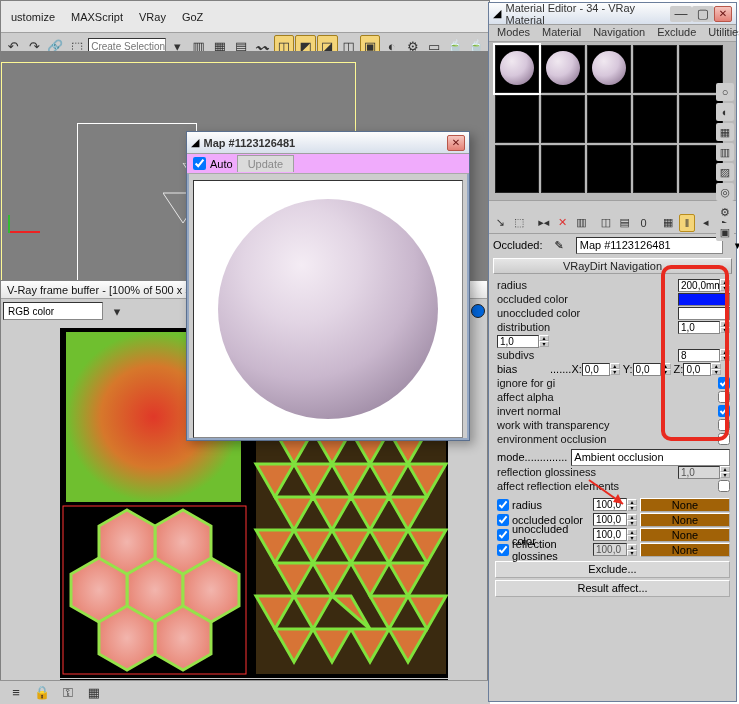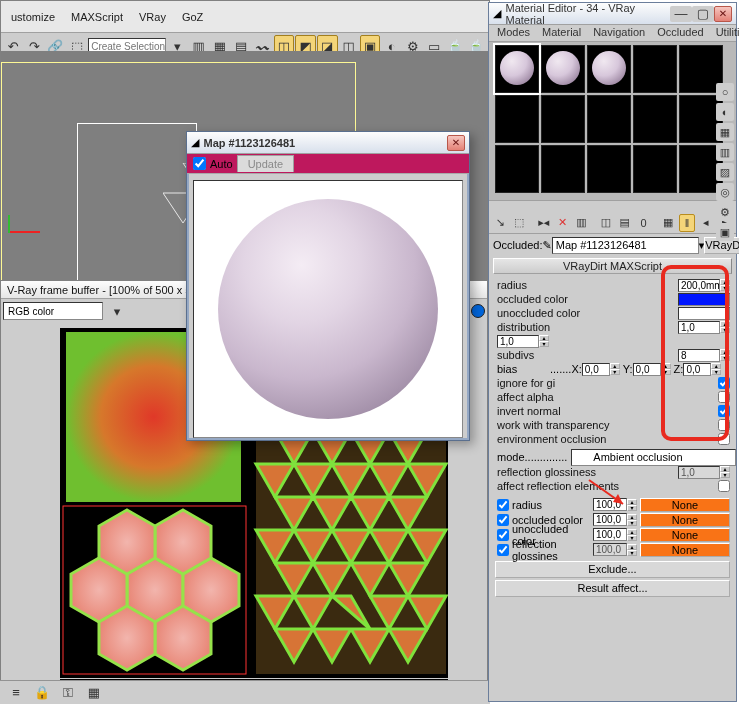--- a/index.html
+++ b/index.html
@@ -31,21 +31,21 @@
 .fb-dot { width: 14px; height: 14px; border-radius: 50%; margin-left: 3px; border:1px solid #222;}
 .fb-canvas { position: absolute; left: 59px; top: 47px; width: 388px; height: 350px; background: #000; }
 .fb-status { position: absolute; left: 59px; bottom: 6px; height: 14px; width: 388px; background: #000; color: #C9C9C9; font-size: 9px; padding-left: 4px; line-height: 14px; }
 .bottom-icons { position: absolute; left: 0; bottom: 0; height: 24px; width: 490px; background: #CDCDCD; border-top: 1px solid #939393; display: flex; align-items: center; gap: 2px; padding-left: 4px; }
 
 
 .map-dialog { position: absolute; left: 186px; top: 131px; width: 284px; height: 310px; background: #CDCDCD; border: 1px solid #5A6F8E; box-shadow: 0 0 0 2px #95A8C4 inset, 4px 4px 10px rgba(0,0,0,.3); }
 .map-title { height: 22px; background: linear-gradient(#FDFDFD,#D8E0EC); border-bottom: 1px solid #A0A0A0; display: flex; align-items: center; padding: 0 4px; }
 .map-title .t { flex: 1; font-weight: bold; color: #333; }
 .map-close { width: 18px; height: 16px; background: linear-gradient(#F6C6BF,#E48177); border: 1px solid #B8574A; border-radius: 2px; text-align: center; line-height: 13px; color: #611; font-size: 10px; }
-.map-sub { height: 20px; background: #be185d; display: flex; align-items: center; border-bottom: 1px solid #A9A9A9; }
+.map-sub { height: 20px; background: #f0abfc; display: flex; align-items: center; border-bottom: 1px solid #A9A9A9; }
 .map-check { margin: 0 4px 0 6px; }
 .map-tab { padding: 2px 10px; background: #DBDBDB; border: 1px solid #A0A0A0; border-bottom: none; margin-left: 4px; color: #8A8A8A; }
 .map-stage { margin: 6px; height: 258px; background: #FFF; border: 1px inset #888; display: flex; align-items: center; justify-content: center; }
 .sphere { width: 220px; height: 220px; border-radius: 50%; background: radial-gradient(circle at 38% 30%, #F4ECF4 0%, #E2D5E4 28%, #C9B7CD 55%, #A491AA 78%, #6F5F75 100%); }
 
 
 .mat-editor { position: absolute; right: 2px; top: 2px; width: 249px; height: 700px; background: #CDCDCD; border: 1px solid #6B7E9B; }
 .mat-title { height: 22px; background: linear-gradient(#FDFDFD,#D8E0EC); display:flex; align-items:center; padding:0 4px; border-bottom:1px solid #A0A0A0; }
 .mat-title .t { flex:1; color:#333; }
 .mat-menu { height: 17px; background: #CDCDCD; display:flex; padding-left:2px; border-bottom:1px solid #A0A0A0; }
@@ -54,21 +54,21 @@
 .slot { background:#000; border:1px solid #222; position:relative; }
 .slot.sel { outline: 2px solid #fff; }
 .slot-sphere { position:absolute; left:4px; top:5px; width:34px; height:34px; border-radius:50%; background: radial-gradient(circle at 35% 30%, #F0E8F0 0%, #D7C7DB 45%, #A691AB 75%, #5E4F63 100%); }
 .side-tools { position:absolute; right:2px; top:41px; width:18px; display:flex; flex-direction:column; gap:2px; }
 .side-tools .tool-btn { width:18px; height:18px; font-size:11px; }
 .mat-scroll-bot { height: 12px; background:#CDCDCD; border-top:1px solid #A0A0A0; }
 
 .mat-tool { height:22px; background:#CDCDCD; border-bottom:1px solid #A0A0A0; display:flex; align-items:center; gap:2px; padding:0 3px; }
 .mat-tool .tool-btn { width:18px; height:18px; font-size:11px; }
 .mat-tool .tool-btn.orange { background:#F4D579; border:1px solid #B88C1E; }
-.mat-namebar { height:22px; display:flex; align-items:center; padding:0 4px; gap:0; }
+.mat-namebar { height:22px; display:flex; align-items:center; padding:0 4px; gap:12px; }
 .mat-combo { flex:1; height:17px; background:#fff; border:1px inset #888; padding-left:3px; }
 .type-box { width:50px; height:17px; background:#D8D8D8; border:1px outset #fff; text-align:center; line-height:15px; }
 
 .rollout-hdr { height: 16px; background: linear-gradient(#E6E6E6,#CDCDCD); border-top:1px solid #FFF; border-bottom:1px solid #A0A0A0; text-align:center; line-height:15px; color:#222; border-left:1px solid #fff; border-right:1px solid #888; margin: 2px 4px; }
 .params { padding: 2px 6px 2px 8px; position:relative; }
 .param-row { display:flex; align-items:center; height:14px; margin-bottom:0; }
 .param-row .lbl { flex:1; color:#111; white-space:nowrap; overflow:hidden; }
 .spinner { display:flex; align-items:center; }
 .spinner input { width:42px; height:13px; background:#fff; border:1px inset #888; font-size:10px; text-align:left; padding-left:2px; }
 .spin-btns { display:flex; flex-direction:column; }
@@ -76,26 +76,26 @@
 .color-swatch { width:52px; height:13px; border:1px inset #888; }
 .chk { width:12px; height:12px; }
 .bias-row { display:flex; align-items:center; height:14px; }
 .bias-row .lbl { width: 50px; }
 .bias-row .ax { margin-left:3px; }
 .bias-row .spinner input { width:28px; }
 
 .highlight-box { position:absolute; border:4px solid #E82A1F; border-radius:10px; pointer-events:none; }
 
 .mat-mode { display:flex; align-items:center; height:16px; margin-top:3px; }
-.mode-combo { flex:1; height:17px; background:#fff; border:1px inset #888; padding-left:21px; margin-left:4px; }
+.mode-combo { flex:1; height:17px; background:#fff; border:1px inset #888; padding-left:2px; margin-left:4px; }
 
 .chk-row { display:flex; align-items:center; height:15px; gap:3px; }
 .chk-row .lbl2 { width: 78px; }
 .chk-row .spinner input { width: 34px; }
-.none-btn { flex:1; height:14px; background:#f97316; border:1px outset #fff; text-align:center; line-height:12px; margin-left:0; }
+.none-btn { flex:1; height:14px; background:#a16207; border:1px outset #fff; text-align:center; line-height:12px; margin-left:0; }
 
 .wide-btn { height:17px; background:#D8D8D8; border:1px outset #fff; text-align:center; line-height:15px; margin: 2px 6px; }
 
 .red-arrow { position:absolute; pointer-events:none; }
 </style>
 </head>
 <body>
 
 <div class="main-window">
   <div class="menu-bar">
@@ -237,21 +237,21 @@
     <span>◢</span>
     <span class="t" style="margin-left:4px">Material Editor - 34 - VRay Material</span>
     <div class="tool-btn" style="width:22px;height:16px">—</div>
     <div class="tool-btn" style="width:22px;height:16px">▢</div>
     <div class="map-close">✕</div>
   </div>
   <div class="mat-menu">
     <span>Modes</span>
     <span>Material</span>
     <span>Navigation</span>
-    <span>Occluded</span>
+    <span>Exclude</span>
     <span>Utilities</span>
   </div>
   <div style="position:relative">
     <div class="slot-grid">
       <div class="slot sel">
           <div class="slot-sphere"></div>
         </div>
       <div class="slot">
           <div class="slot-sphere"></div>
         </div>
@@ -303,21 +303,21 @@
   </div>
 
   <div class="mat-namebar">
     <span>Occluded:</span>
     <span>✎</span>
     <input class="mat-combo" value="Map #1123126481" style="">
     <span>▾</span>
     <div class="type-box">VRayDirt</div>
   </div>
 
-  <div class="rollout-hdr"><span>VRayDirt MAXScript</span></div>
+  <div class="rollout-hdr"><span>VRayDirt Navigation</span></div>
 
   <div class="params">
     <div class="param-row">
         <span class="lbl">radius</span>
         <div class="spinner">
           <input value="200,0mm" style="">
           <div class="spin-btns">
             <div>▴</div>
             <div>▾</div>
           </div>

